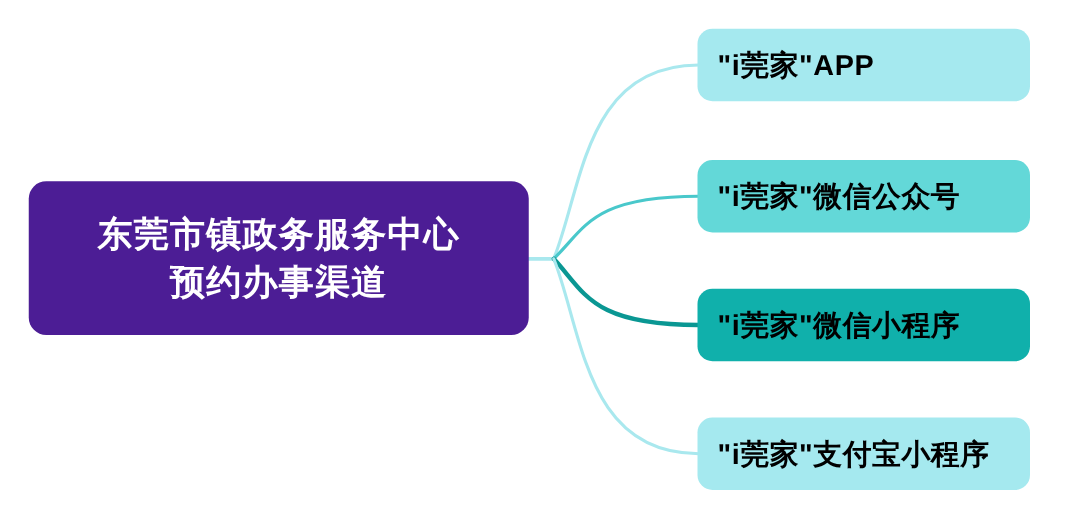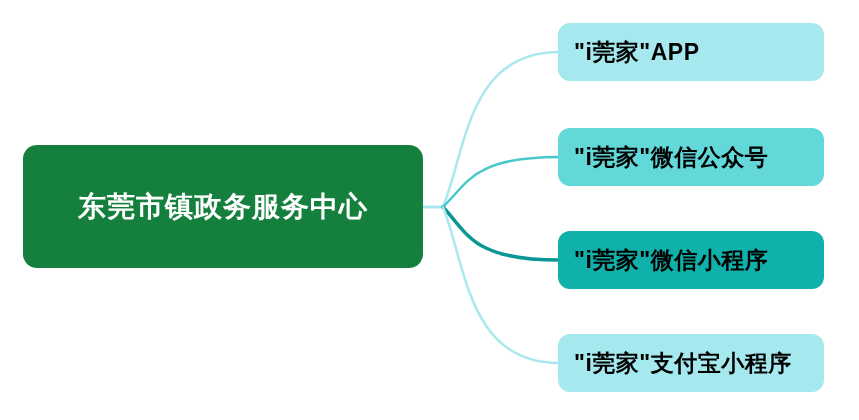--- a/index.html
+++ b/index.html
@@ -65,22 +65,23 @@
 <div class="canvas">
 
   <svg class="edges-svg" viewBox="0 0 859 420">
     <path d="M422 207 L443 207" fill="none" stroke-width="3" stroke-linecap="round" stroke="#a9e8ee"></path>
     <path d="M443 207 C466 150 468 52 559 52" fill="none" stroke-width="2.5" stroke-linecap="round" stroke="#a9e8ee"></path>
     <path d="M443 207 C468 183 473 157 559 157" fill="none" stroke-width="2.5" stroke-linecap="round" stroke="#49c8cb"></path>
     <path d="M443 207 C468 234 473 260 559 260" fill="none" stroke-width="3.5" stroke-linecap="round" stroke="#0a9793"></path>
     <path d="M443 207 C466 265 468 363 559 363" fill="none" stroke-width="2.5" stroke-linecap="round" stroke="#a9e8ee"></path>
   </svg>
 
-  <div class="node root-node" style="background-color: #15803d; color: rgb(255, 255, 255);">
+  <div class="node root-node" style="background-color: #4c1d95; color: rgb(255, 255, 255);">
     <span>东莞市镇政务服务中心</span>
+    <span>预约办事渠道</span>
   </div>
 
   <div class="node branch-node branch-1" style="background-color: rgb(165, 233, 239); color: rgb(0, 0, 0);">
     <span>"i莞家"APP</span>
   </div>
 
   <div class="node branch-node branch-2" style="background-color: rgb(99, 216, 216); color: rgb(0, 0, 0);">
     <span>"i莞家"微信公众号</span>
   </div>
 

